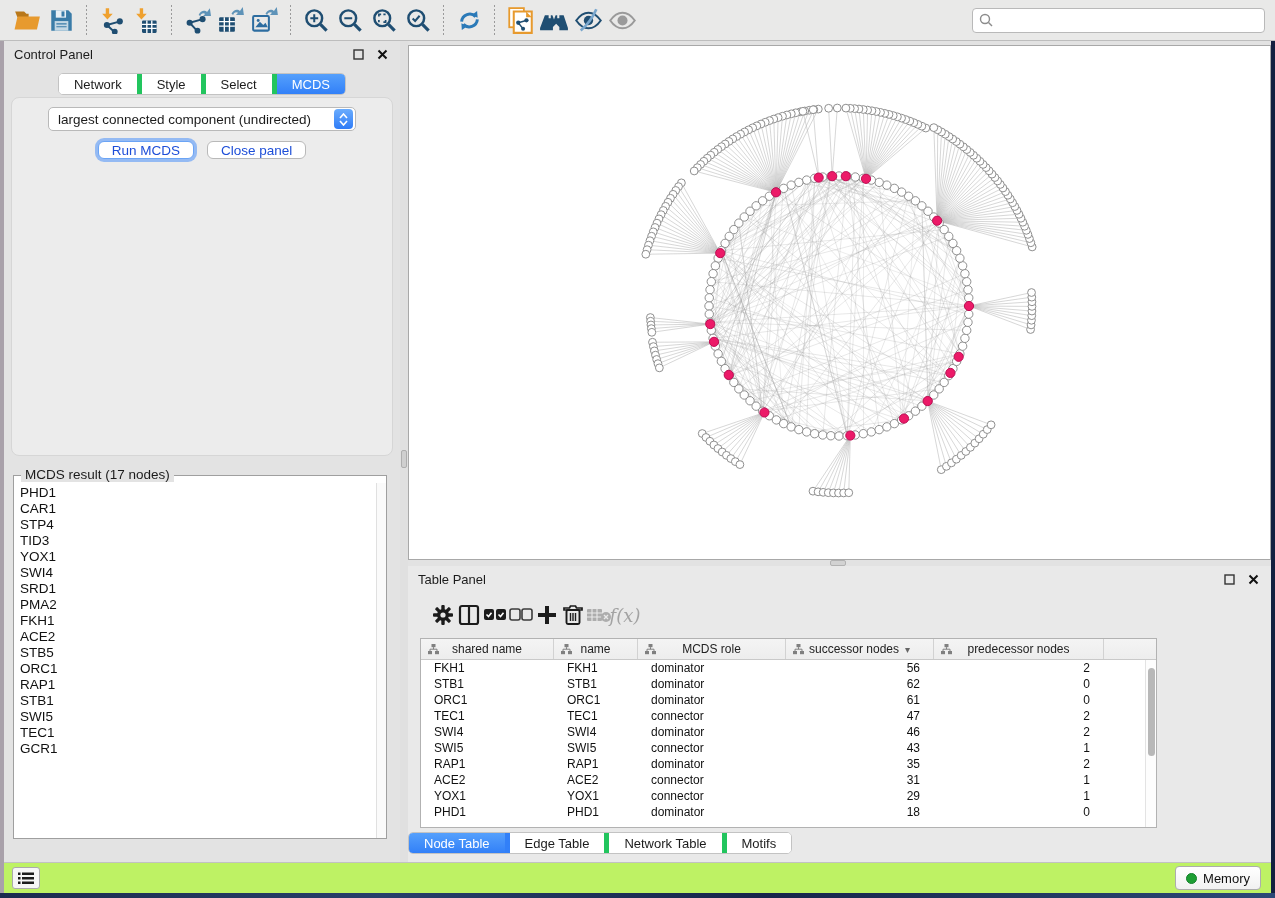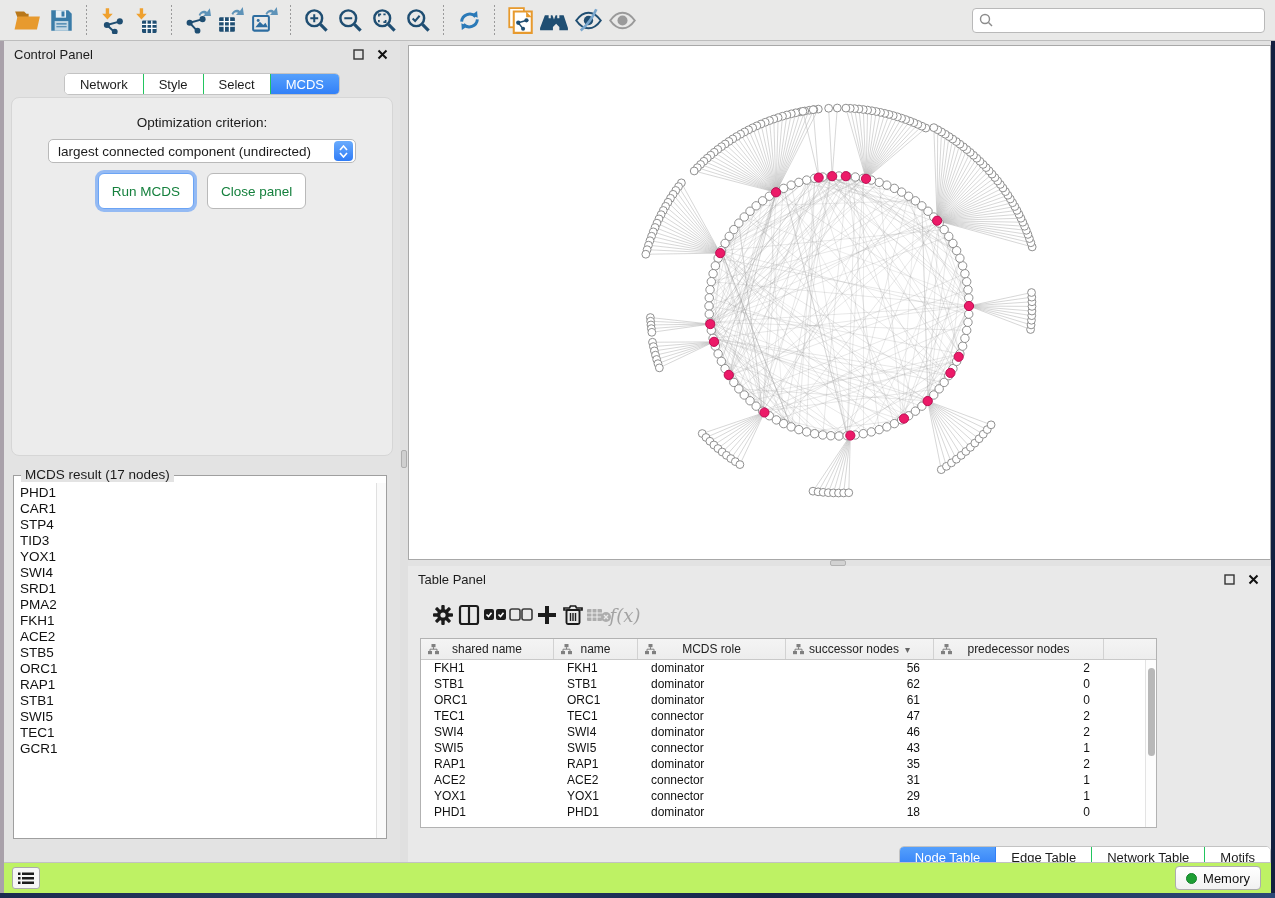--- a/index.html
+++ b/index.html
@@ -24,37 +24,37 @@
   .search-glass { position:absolute; left:7px; top:5px; }
 
   
   .control-panel { position:absolute; left:4px; top:41px; width:396px; height:821px; background:#e3e3e3; }
   .panel-head { height:26px; display:flex; align-items:center; padding:0 10px;text-align:center; }
   .panel-title { font-size:13px; color:#1c1c1c; }
   .panel-head .spacer { flex:1; }
   .ph-icon { width:16px; height:16px; display:flex; align-items:center; justify-content:center; margin-left:8px; }
 
   .seg { display:flex; border:1px solid #c3c3c3; border-radius:5px; background:#fff; overflow:hidden; height:22px; }
-  .seg-item { font-size:13px; color:#1c1c1c; padding:0 15px; display:flex; align-items:center; border-right:1px solid #22c55e; background:#fff; cursor:default; }
+  .seg-item { font-size:13px; color:#1c1c1c; padding:0 15px; display:flex; align-items:center; border-right:5px solid #22c55e; background:#fff; cursor:default; }
   .seg-item:last-child { border-right:none; }
   .seg-item.sel { background:linear-gradient(#55a0fc,#3280f8); color:#fff; border-right-color:#3280f8; }
   .cp-tabs-row { display:flex; justify-content:center; margin-top:6px; }
 
   .cp-content { position:absolute; left:7px; right:7px; top:56px; height:359px; background:#ececec;
                 border:1px solid #d6d6d6; border-radius:8px; }
   .crit-label { text-align:center; margin-top:17px; font-size:13.5px; color:#1b1b1b; }
   .dropdown { position:relative; margin:9px 36px 0 36px; height:24px; background:#fff; border:1px solid #b9b9b9;
               border-radius:5px; display:flex; align-items:center; }
   .dropdown .val { font-size:13.5px; color:#1b1b1b; padding-left:9px; flex:1; white-space:nowrap; }
   .dd-stepper { width:19px; height:20px; margin-right:2px; border-radius:4px;
                 background:linear-gradient(#6aacfd,#2f7cf7); display:flex; flex-direction:column;
                 align-items:center; justify-content:center; gap:1px; }
   .btn-row { display:flex; justify-content:center; gap:13px; margin-top:10px; }
-  .push-btn { height:36px; padding:0 13px; background:#fff; border:1px solid #b9b9b9; border-radius:6px;
-              font-size:13.5px; color:#15803d; display:flex; align-items:center; }
+  .push-btn { height:18px; padding:0 13px; background:#fff; border:1px solid #b9b9b9; border-radius:6px;
+              font-size:13.5px; color:#1d4ed8; display:flex; align-items:center; }
   .push-btn.focused { box-shadow:0 0 0 3px rgba(77,145,250,.55); border-color:#6ba4f5; }
 
   .mcds-group { position:absolute; left:9px; right:13px; top:426px; bottom:23px; }
   .mcds-border { position:absolute; left:0; right:0; top:8px; bottom:0; border:1px solid #9f9f9f; background:#fff; }
   .mcds-title { position:absolute; left:8px; top:0; background:#e3e3e3; padding:0 4px; font-size:13.5px; color:#1b1b1b; z-index:2; }
   .mcds-list { position:absolute; left:1px; right:11px; top:16px; bottom:1px; background:#fff; overflow:hidden; padding-top:2px; }
   .mcds-scroll { position:absolute; right:1px; top:16px; bottom:1px; width:10px; background:#fafafa; border-left:1px solid #e0e0e0; }
   .mcds-item { font-size:13.5px; color:#111; line-height:16px; padding-left:6px; }
 
   
@@ -96,21 +96,21 @@
   .nt-th:last-child { border-right:none; }
   .nt-th .hier { position:absolute; left:7px; top:5px; }
   .nt-body { position:absolute; left:0; right:11px; top:21px; bottom:0; overflow:hidden; }
   .nt-row { display:grid; grid-template-columns:133px 84px 148px 148px 170px 1fr; height:16px; }
   .nt-td { font-size:12px; color:#111; line-height:16px; white-space:nowrap; }
   .td-l { padding-left:13px; }
   .td-r { text-align:right; padding-right:14px; }
   .nt-scroll { position:absolute; right:0; top:21px; bottom:0; width:11px; background:#fdfdfd; border-left:1px solid #e3e3e3; }
   .nt-thumb { position:absolute; left:1.5px; top:8px; width:7px; height:88px; background:#b8b8b8; border-radius:4px; }
 
-  .table-tabs-row { position:absolute; left:0; right:0; top:280px; display:flex; justify-content:flex-end; }
+  .table-tabs-row { position:absolute; left:0; right:0; top:266px; display:flex; justify-content:flex-start; }
   .chev { color:#666; font-size:10px; }
 
   
   .status-bar { position:absolute; left:4px; top:862px; width:1267px; height:31px; background:#bef264;
                 border-top:1px solid #c2c2c2; }
   .list-btn { position:absolute; left:8px; top:4px; width:28px; height:22px; background:#f6f6f6;
               border:1px solid #ababab; border-radius:3px; display:flex; align-items:center; justify-content:center; }
   .mem-btn { position:absolute; right:10px; top:3px; height:24px; background:linear-gradient(#ffffff,#f1f1f1);
              border:1px solid #adadad; border-radius:4px; display:flex; align-items:center; gap:6px;
              padding:0 10px; font-size:13px; color:#111; }
@@ -288,21 +288,20 @@
     <div class="cp-tabs-row">
         <div class="seg" id="cp-tabs">
           <div class="seg-item">Network</div>
           <div class="seg-item">Style</div>
           <div class="seg-item">Select</div>
           <div class="seg-item sel">MCDS</div>
         </div>
       </div>
 
     <div class="cp-content">
-      <div class="crit-label">Optimization criterion:</div>
       <div class="dropdown">
         <span class="val">largest connected component (undirected)</span>
         <span class="dd-stepper">
           <svg width="9" height="6" viewBox="0 0 9 6">
               <path d="M1 5l3.5-4L8 5" fill="none" stroke="#fff" stroke-width="1.6"></path>
             </svg>
           <svg width="9" height="6" viewBox="0 0 9 6">
               <path d="M1 1l3.5 4L8 1" fill="none" stroke="#fff" stroke-width="1.6"></path>
             </svg>
         </span>

